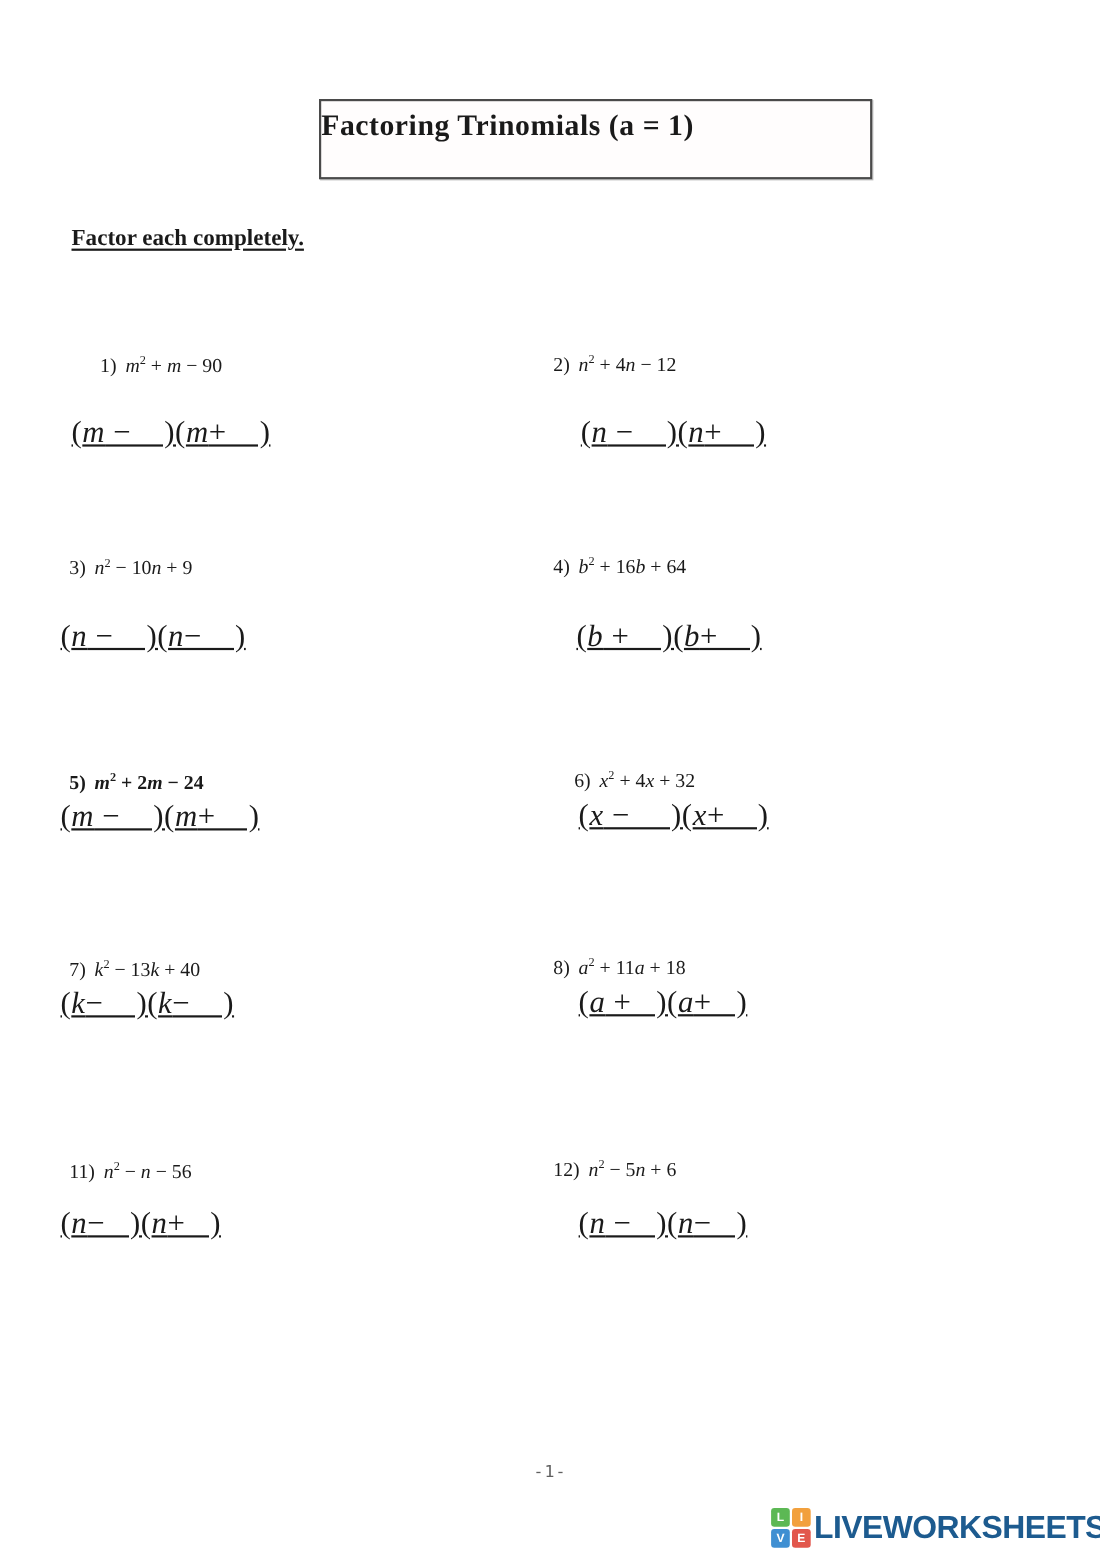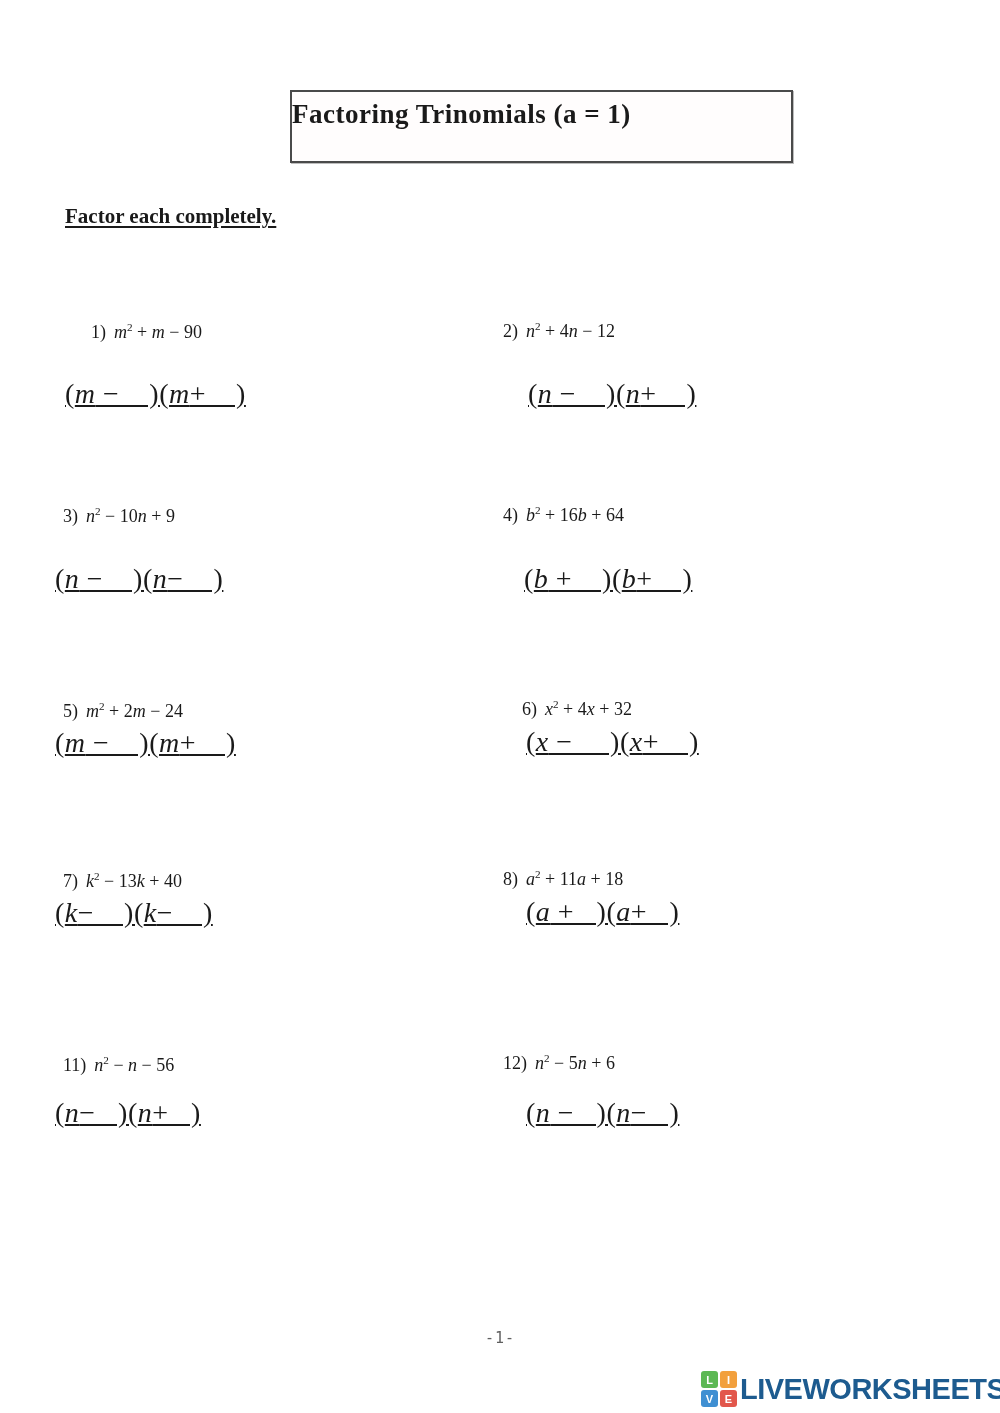--- a/index.html
+++ b/index.html
@@ -48,21 +48,21 @@
     white-space:pre;
     letter-spacing:0.5px;
     text-decoration:underline;
   }
   .ans i{font-family:"Liberation Serif",serif;}
   
   #p1 {left:63px; top:322px;margin-left:28px;}  #p2 {left:503px;top:321px;}
   #a1 {left:65px; top:378px;}  #a2 {left:528px;top:378px;}
   #p3 {left:63px; top:506px;text-align:right;}  #p4 {left:503px;top:505px;}
   #a3 {left:55px; top:563px;}  #a4 {left:524px;top:563px;}
-  #p5 {left:63px; top:701px;}  #p6 {left:522px;top:699px;}
+  #p5 {left:63px; top:701px;font-weight:bold;}  #p6 {left:522px;top:699px;}
   #a5 {left:55px; top:727px;}  #a6 {left:526px;top:726px;}
   #p7 {left:63px; top:871px;}  #p8 {left:503px;top:869px;}
   #a7 {left:55px; top:897px;}  #a8 {left:526px;top:896px;}
   #p11{left:63px; top:1055px;} #p12{left:503px;top:1053px;}
   #a11{left:55px; top:1097px;} #a12{left:526px;top:1097px;}
   .page-number{
     position:absolute;
     left:0;top:1329px;
     width:1000px;
     text-align:center;

